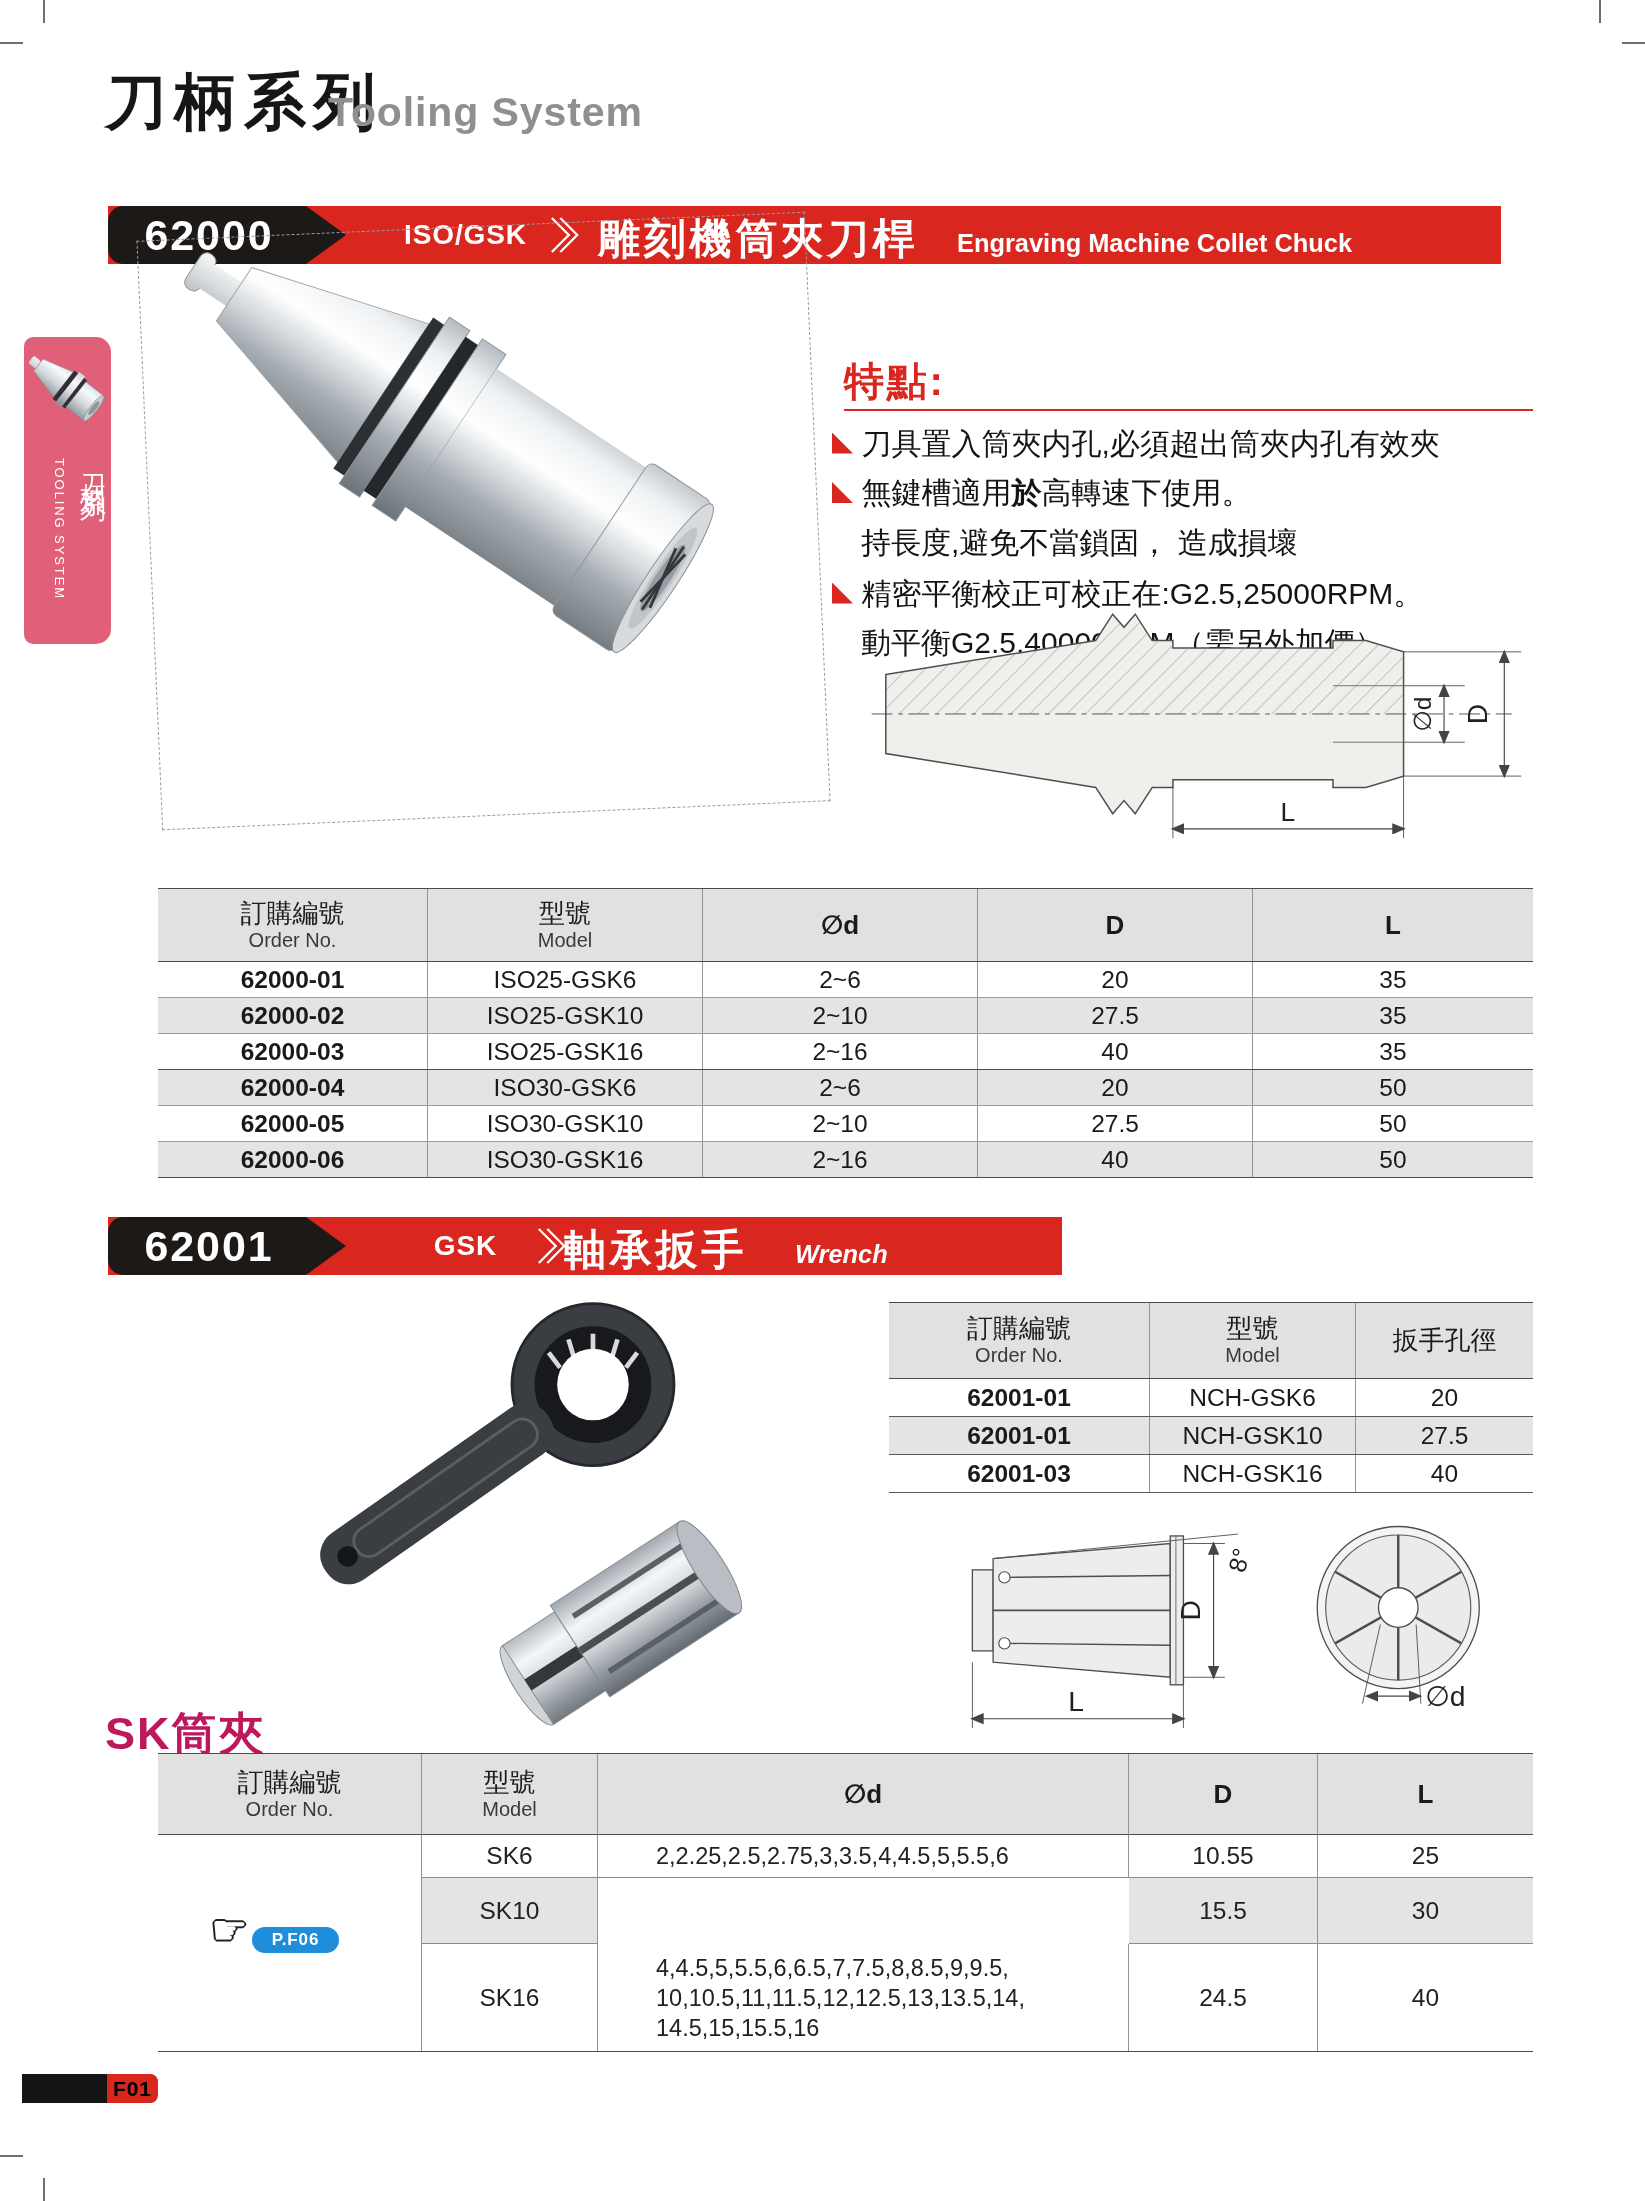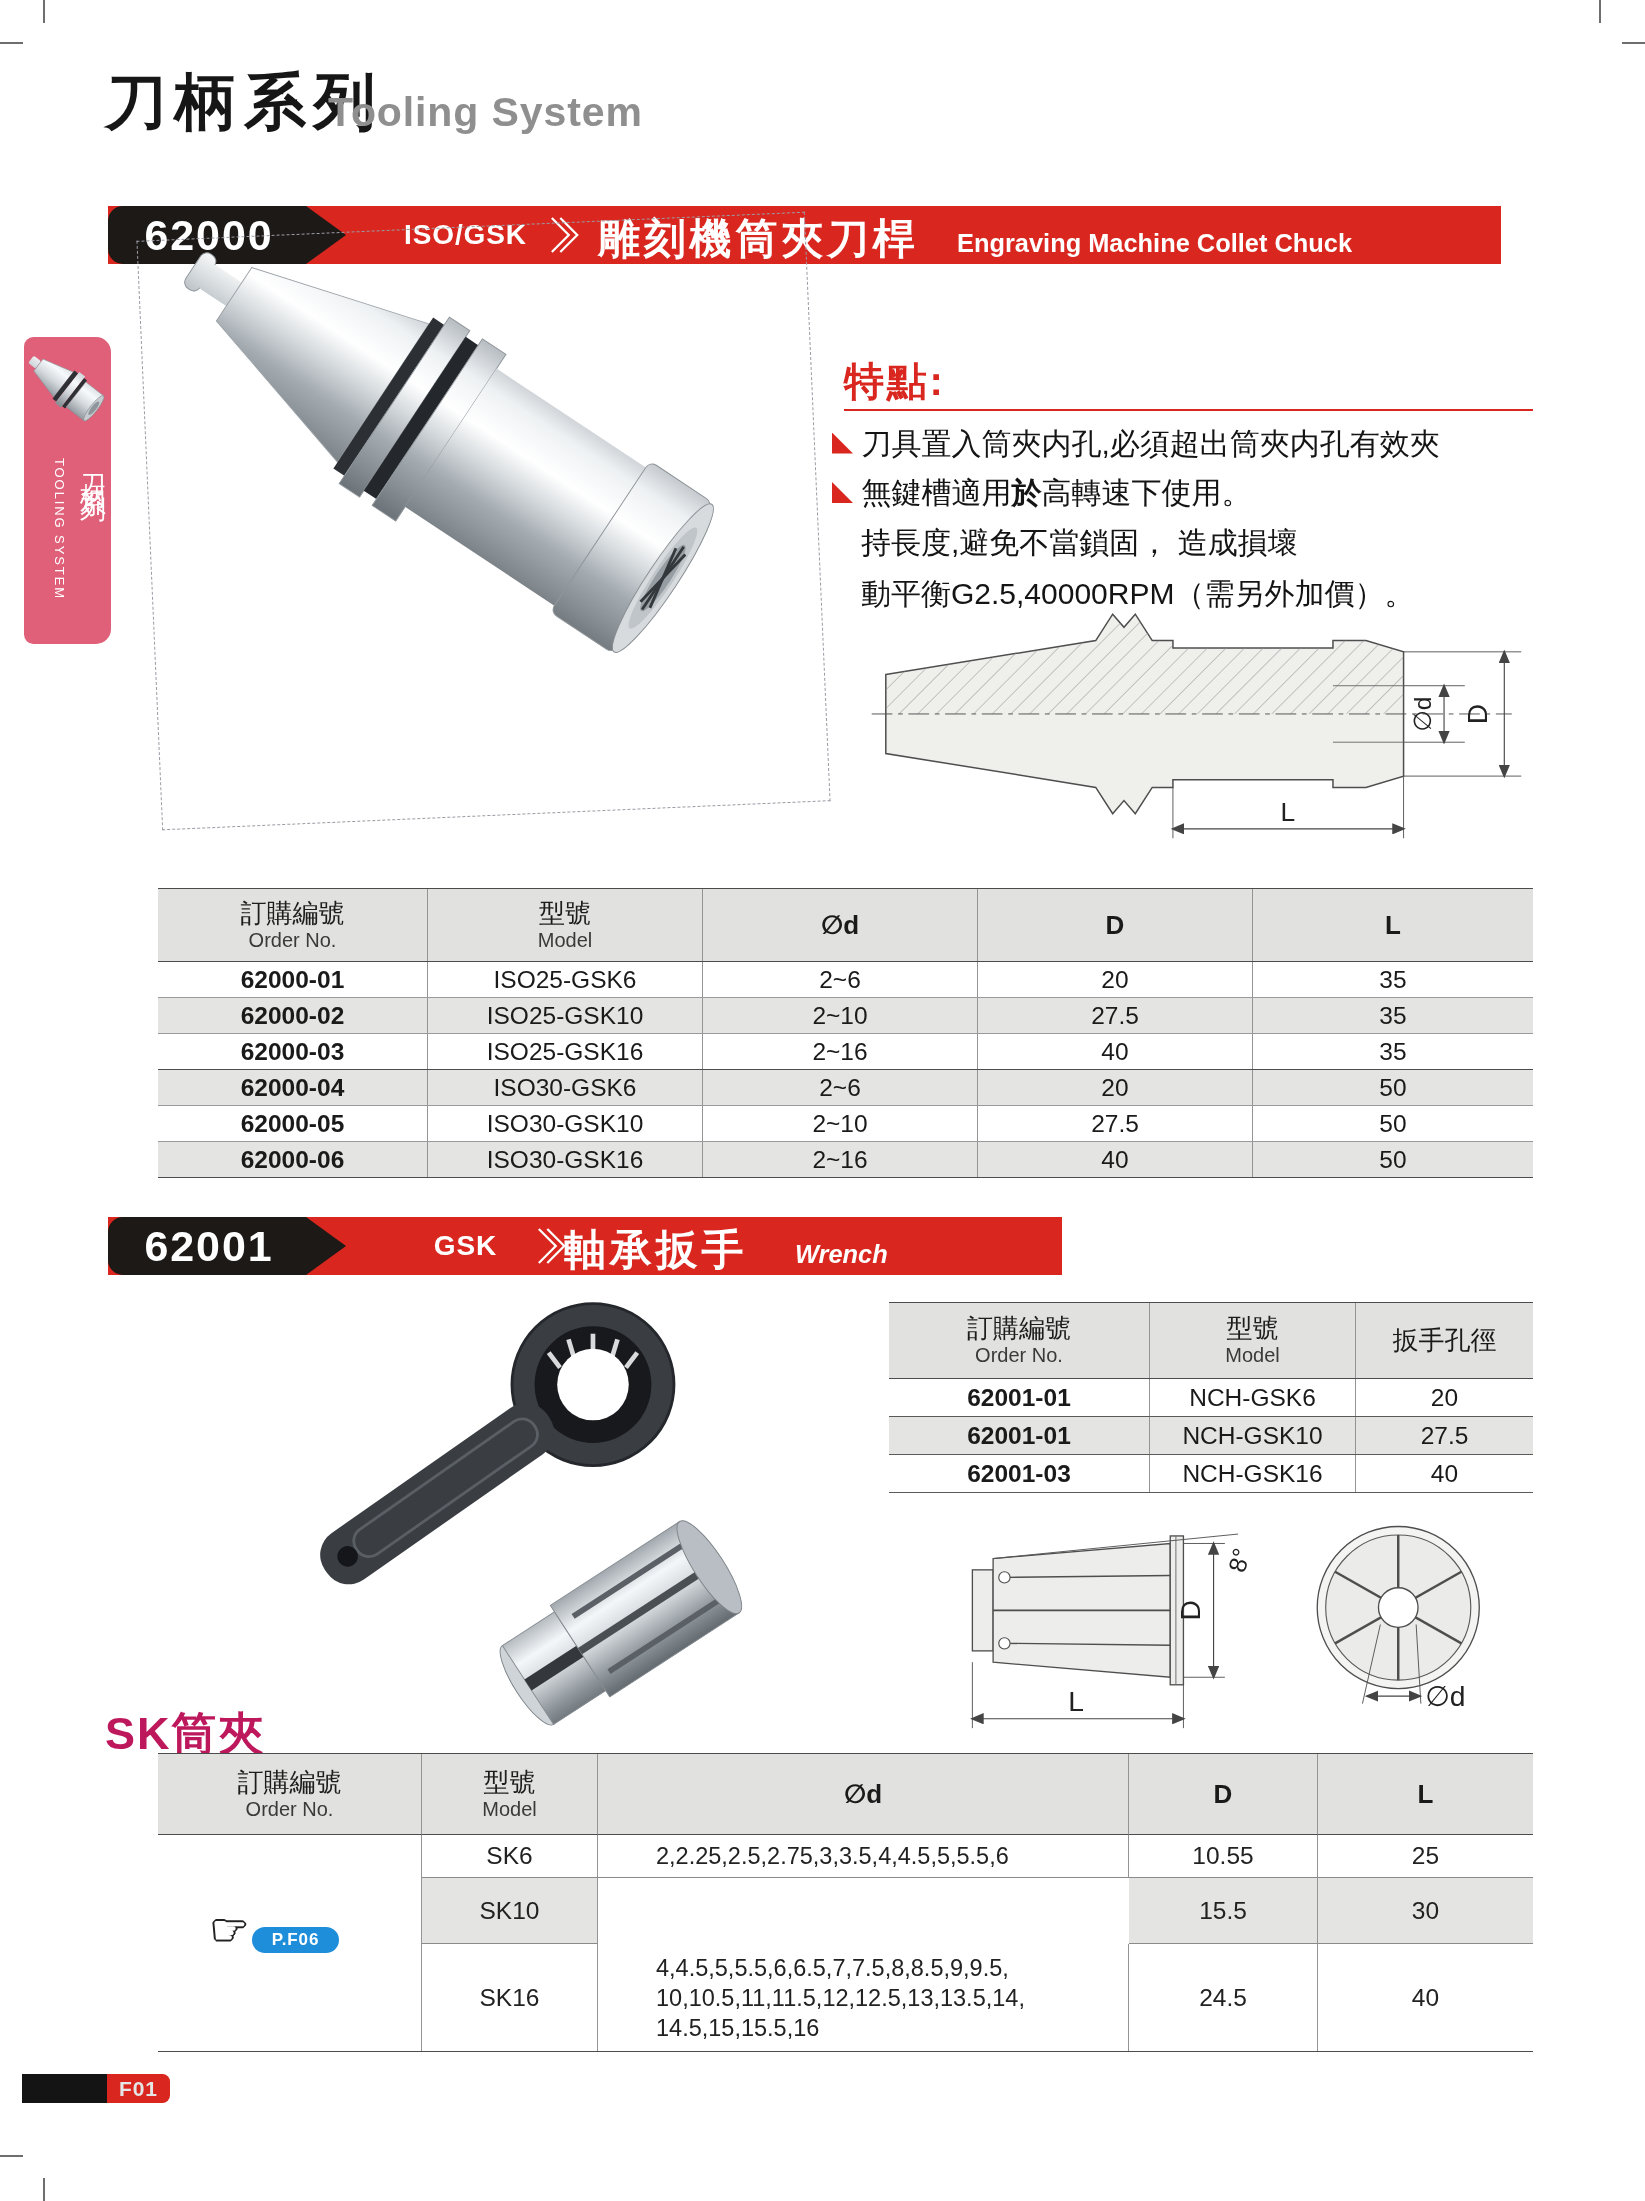--- a/index.html
+++ b/index.html
@@ -65,22 +65,22 @@
   .t3 .dcell{display:flex;flex-direction:column;justify-content:center;padding-left:58px;font-size:23.5px;line-height:30px;color:#222;}
   .t3 .mcell{font-size:24.5px;color:#222;}
   .t3 .ncell{font-size:24.5px;color:#222;}
   
   .pf-pill{left:252px;top:1927px;width:87px;height:26px;background:#1e8edb;border-radius:13px;
            color:#fff;font-size:17px;font-weight:bold;display:flex;align-items:center;justify-content:center;letter-spacing:0.9px;}
   .hand{left:211px;top:1906px;font-size:41px;color:#ffffff;
         text-shadow:-1.9px 0 #222,1.9px 0 #222,0 -1.9px #222,0 1.9px #222,-0.9px -0.9px #222,0.9px 0.9px #222,-0.9px 0.9px #222,0.9px -0.9px #222;}
   
   .f-black{left:21.7px;top:2074px;width:86px;height:29px;background:#141414;}
-  .f-red{left:107px;top:2074px;width:63px;height:29px;background:#d9261e;border-radius:0 7.5px 7.5px 0;
-         color:#e5e5e5;font-weight:bold;font-size:21px;display:flex;align-items:center;justify-content:center;letter-spacing:0.9px;}
+  .f-red{left:107px;top:2074px;width:51px;height:29px;background:#d9261e;border-radius:0 7.5px 7.5px 0;
+         color:#000000;font-weight:bold;font-size:21px;display:flex;align-items:center;justify-content:center;letter-spacing:0.9px;}
   
   .side-tab{left:23.5px;top:337px;width:87px;height:307px;background:#e0607a;border-radius:9.4px 15px 15px 9.4px;}
   .side-zh{position:absolute;left:53px;top:117px;writing-mode:vertical-rl;color:#fff;font-size:26px;letter-spacing:7.5px;}
   .side-en{position:absolute;left:28px;top:121px;writing-mode:vertical-rl;color:#fff;font-size:13px;letter-spacing:1.9px;}
   svg text{font-family:"Liberation Sans","DejaVu Sans",sans-serif;}
 </style>
 </head>
 <body>
 
 <div id="page">
@@ -174,20 +174,24 @@
   <div class="abs features">
     <div class="feat-row">
       <span class="tri"></span>
       <span>刀具置入筒夾内孔,必須超出筒夾内孔有效夾</span>
     </div>
     <div class="feat-row">
       <span class="tri"></span>
       <span><span>無鍵槽適用</span><b>於</b><span>高轉速下使用。</span></span>
     </div>
     <div class="feat-cont">持長度,避免不當鎖固， 造成損壞</div>
+    <div class="feat-row">
+      <span class="tri"></span>
+      <span>精密平衡校正可校正在:G2.5,25000RPM。</span>
+    </div>
     <div class="feat-cont">動平衡G2.5,40000RPM（需另外加價）。</div>
   </div>
 
   <svg class="abs" style="left:862px;top:601px;" width="716" height="273" viewBox="0 0 760 290">
     <defs>
       <pattern id="hatch" width="14" height="14" patternUnits="userSpaceOnUse" patternTransform="rotate(45)">
         <line x1="0" y1="0" x2="0" y2="14" stroke="#909090" stroke-width="1"></line>
       </pattern>
       <clipPath id="profClip">
         <path d="M25,78 L248,42 L266,14 L278,28 L290,14 L308,42 L330,42 L330,50 L500,50 L500,42 L535,42 L575,54

